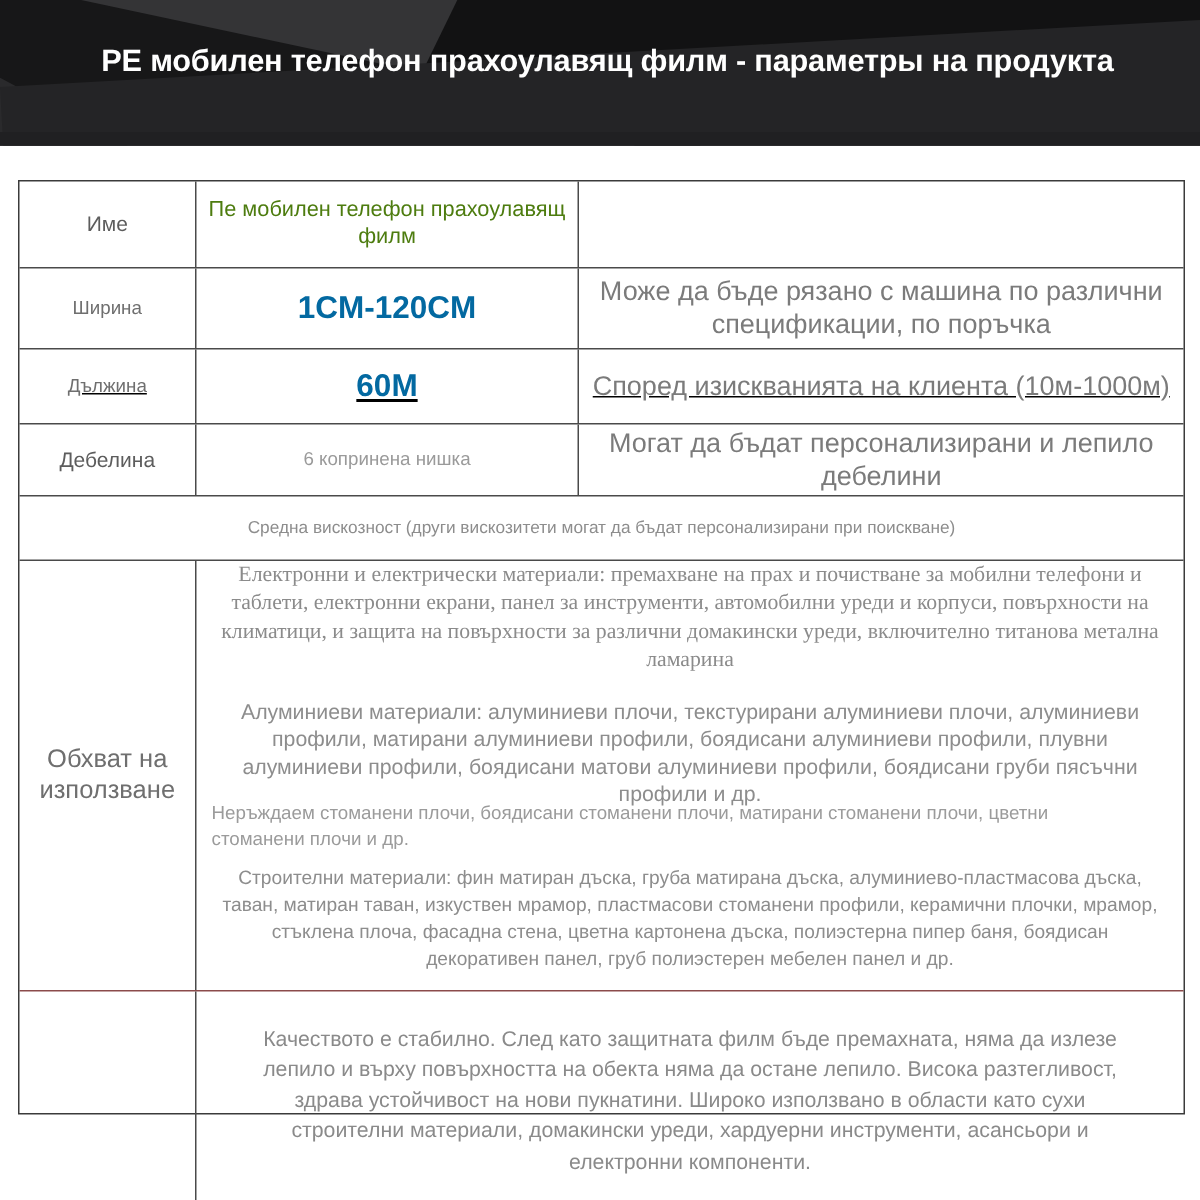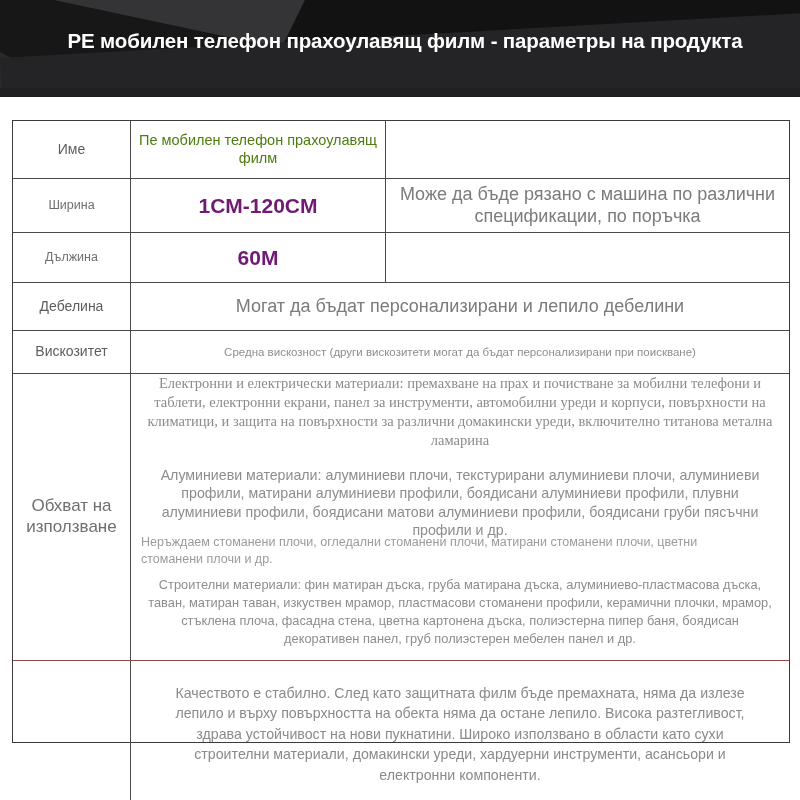--- a/index.html
+++ b/index.html
@@ -125,40 +125,40 @@
   .c-mid {
     width: 255px;
     flex: 0 0 255px;
     border-right: 1.2px solid #4a4a4a;
     font-size: 14.5px;
     color: #4d7c0f;
   }
   .c-mid.strong {
     font-size: 21px;
     font-weight: 700;
-    color: #701a75;
+    color: #0369a1;
   }
   .c-mid.thin { font-size: 12.5px; color: #9a9a9a; }
 
   .c-right {
     flex: 1 1 auto;
     font-size: 18px;
     color: #7b7b7b;
   }
 
   
   .c-wide {
     flex: 1 1 auto;
     font-size: 14px;
     color: #8a8a8a;
   }
 
   .r-name     { height: 58px; }
   .r-width    { height: 54px; justify-content: space-between; }
-  .r-length   { height: 50px; }
+  .r-length   { height: 50px; text-decoration: underline; }
   .r-thick    { height: 48px; }
   .r-visc     { height: 43px; }
   .r-scope    { height: 287px; align-items: stretch; }
   .r-quality  { height: 146px; }
 
   .visc-text { font-size: 11.5px; color: #8d8d8d; }
 
   
   .scope-body {
     flex: 1 1 auto;
@@ -234,38 +234,39 @@
 
   <div class="row r-width">
     <div class="cell c-label">Ширина</div>
     <div class="cell c-mid strong">1CM-120CM</div>
     <div class="cell c-right">Може да бъде рязано с машина по различни спецификации, по поръчка</div>
   </div>
 
   <div class="row r-length">
     <div class="cell c-label">Дължина</div>
     <div class="cell c-mid strong">60M</div>
+    <div class="cell c-right">Според изискванията на клиента (10м-1000м)</div>
   </div>
 
   <div class="row r-thick">
     <div class="cell c-label big">Дебелина</div>
+    <div class="cell c-mid thin">6 копринена нишка</div>
     <div class="cell c-right">Могат да бъдат персонализирани и лепило дебелини</div>
   </div>
 
   <div class="row r-visc">
-    <div class="cell c-label big">Вискозитет</div>
     <div class="cell c-wide visc-text">Средна вискозност (други вискозитети могат да бъдат персонализирани при поискване)</div>
   </div>
 
   <div class="row r-scope red-line">
     <div class="cell c-label small">Обхват на използване</div>
     <div class="scope-body">
       <div class="scope-blk blk-electronics">Електронни и електрически материали: премахване на прах и почистване за мобилни телефони и таблети, електронни екрани, панел за инструменти, автомобилни уреди и корпуси, повърхности на климатици, и защита на повърхности за различни домакински уреди, включително титанова метална ламарина</div>
       <div class="scope-blk blk-aluminium">Алуминиеви материали: алуминиеви плочи, текстурирани алуминиеви плочи, алуминиеви профили, матирани алуминиеви профили, боядисани алуминиеви профили, плувни алуминиеви профили, боядисани матови алуминиеви профили, боядисани груби пясъчни профили и др.</div>
-      <div class="scope-blk blk-steel">Неръждаем стоманени плочи, огледални стоманени плочи, матирани стоманени плочи, цветни стоманени плочи и др.</div>
+      <div class="scope-blk blk-steel">Неръждаем стоманени плочи, боядисани стоманени плочи, матирани стоманени плочи, цветни стоманени плочи и др.</div>
       <div class="scope-blk blk-building">Строителни материали: фин матиран дъска, груба матирана дъска, алуминиево-пластмасова дъска, таван, матиран таван, изкуствен мрамор, пластмасови стоманени профили, керамични плочки, мрамор, стъклена плоча, фасадна стена, цветна картонена дъска, полиэстерна пипер баня, боядисан декоративен панел, груб полиэстерен мебелен панел и др.</div>
     </div>
   </div>
 
   <div class="row r-quality no-line">
     <div class="cell c-label"></div>
     <div class="cell c-wide quality-text">Качеството е стабилно. След като защитната филм бъде премахната, няма да излезе лепило и върху повърхността на обекта няма да остане лепило. Висока разтегливост, здрава устойчивост на нови пукнатини. Широко използвано в области като сухи строителни материали, домакински уреди, хардуерни инструменти, асансьори и електронни компоненти.</div>
   </div>
 
 </div>

